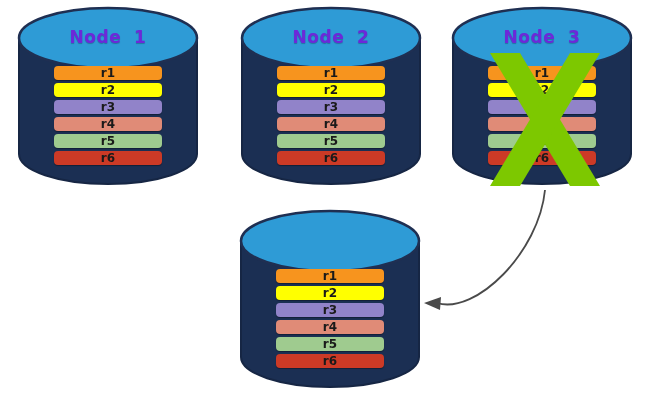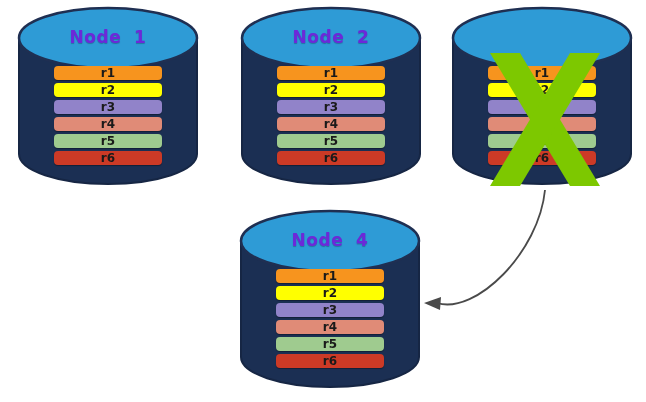--- a/index.html
+++ b/index.html
@@ -142,20 +142,21 @@
         <div class="row-bar" style="background: rgb(204, 58, 38);">
           <span class="row-label" style="color: rgb(26, 26, 26);">r6</span>
         </div>
       </div>
     </div>
     <div class="node" style="left: 452px; top: 8px; width: 180px; height: 180px;">
       <svg class="node-svg" width="180" height="180" viewBox="0 0 180 180">
         <path d="M 1 30 L 1 146 A 89 30 0 0 0 179 146 L 179 30 Z" fill="#1B2F53" stroke="#162644" stroke-width="2"></path>
         <ellipse cx="90" cy="30" rx="89" ry="30" fill="#2E9BD6" stroke="#1F2F52" stroke-width="2.5"></ellipse>
       </svg>
+      <div class="node-title" style="top: 19px;">Node  3</div>
       <div class="rows" style="top: 58px; padding-left: 36px; padding-right: 36px; box-sizing: border-box;">
         <div class="row-bar" style="background: rgb(247, 148, 30);">
           <span class="row-label" style="color: rgb(26, 26, 26);">r1</span>
         </div>
         <div class="row-bar" style="background: rgb(255, 255, 0);">
           <span class="row-label" style="color: rgb(26, 26, 26);">r2</span>
         </div>
         <div class="row-bar" style="background: rgb(145, 131, 201);">
           <span class="row-label" style="color: rgb(26, 26, 26);">r3</span>
         </div>
@@ -174,21 +175,20 @@
           <polygon points="38,45 68,45 148,178 118,178"></polygon>
           <polygon points="118,45 148,45 68,178 38,178"></polygon>
         </g>
       </svg>
     </div>
     <div class="node" style="left: 240px; top: 211px; width: 180px; height: 180px;">
       <svg class="node-svg" width="180" height="180" viewBox="0 0 180 180">
         <path d="M 1 30 L 1 146 A 89 30 0 0 0 179 146 L 179 30 Z" fill="#1B2F53" stroke="#162644" stroke-width="2"></path>
         <ellipse cx="90" cy="30" rx="89" ry="30" fill="#2E9BD6" stroke="#1F2F52" stroke-width="2.5"></ellipse>
       </svg>
-      <div class="node-title" style="top: 19px;">Node  4</div>
       <div class="rows" style="top: 58px; padding-left: 36px; padding-right: 36px; box-sizing: border-box;">
         <div class="row-bar" style="background: rgb(247, 148, 30);">
           <span class="row-label" style="color: rgb(26, 26, 26);">r1</span>
         </div>
         <div class="row-bar" style="background: rgb(255, 255, 0);">
           <span class="row-label" style="color: rgb(26, 26, 26);">r2</span>
         </div>
         <div class="row-bar" style="background: rgb(145, 131, 201);">
           <span class="row-label" style="color: rgb(26, 26, 26);">r3</span>
         </div>

